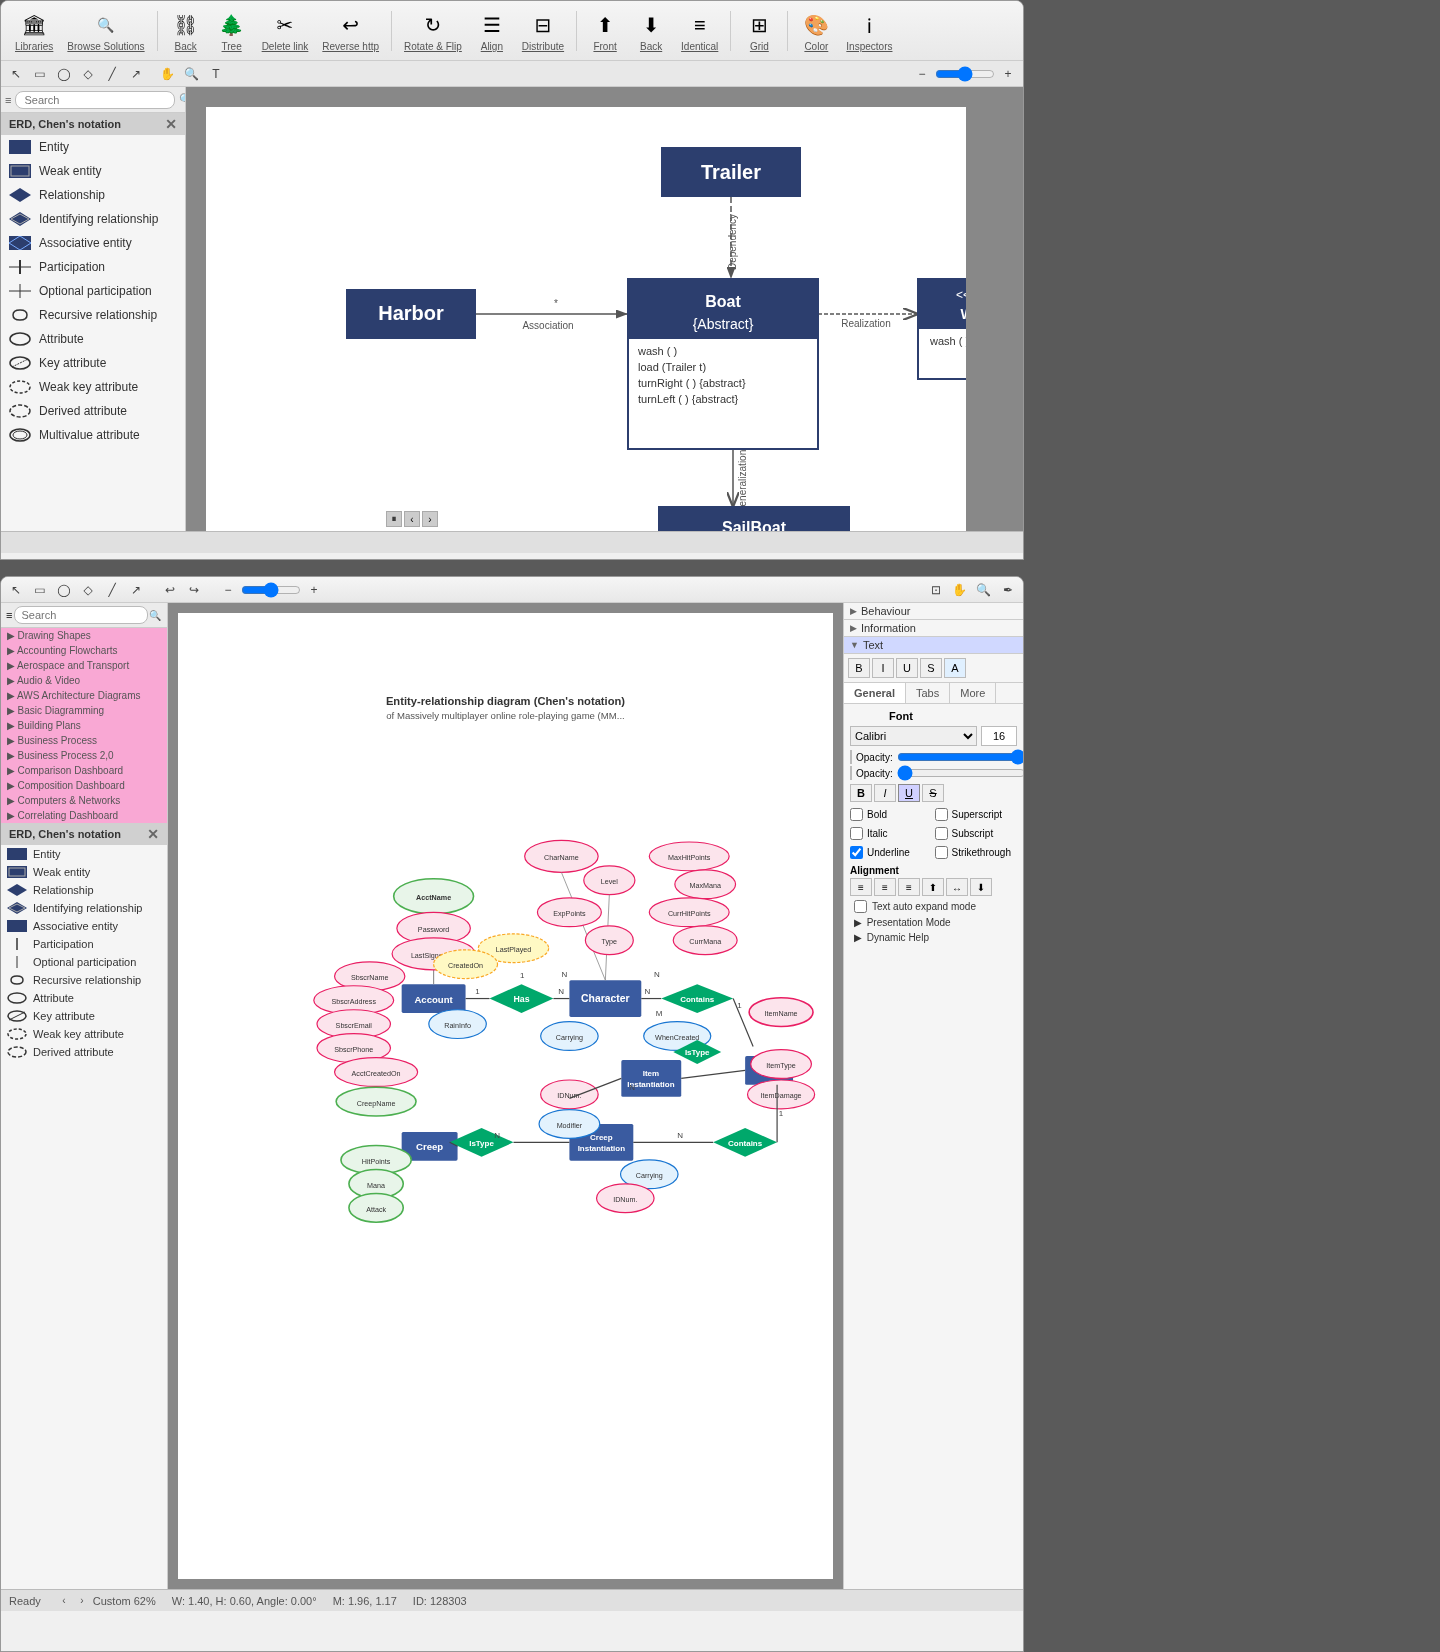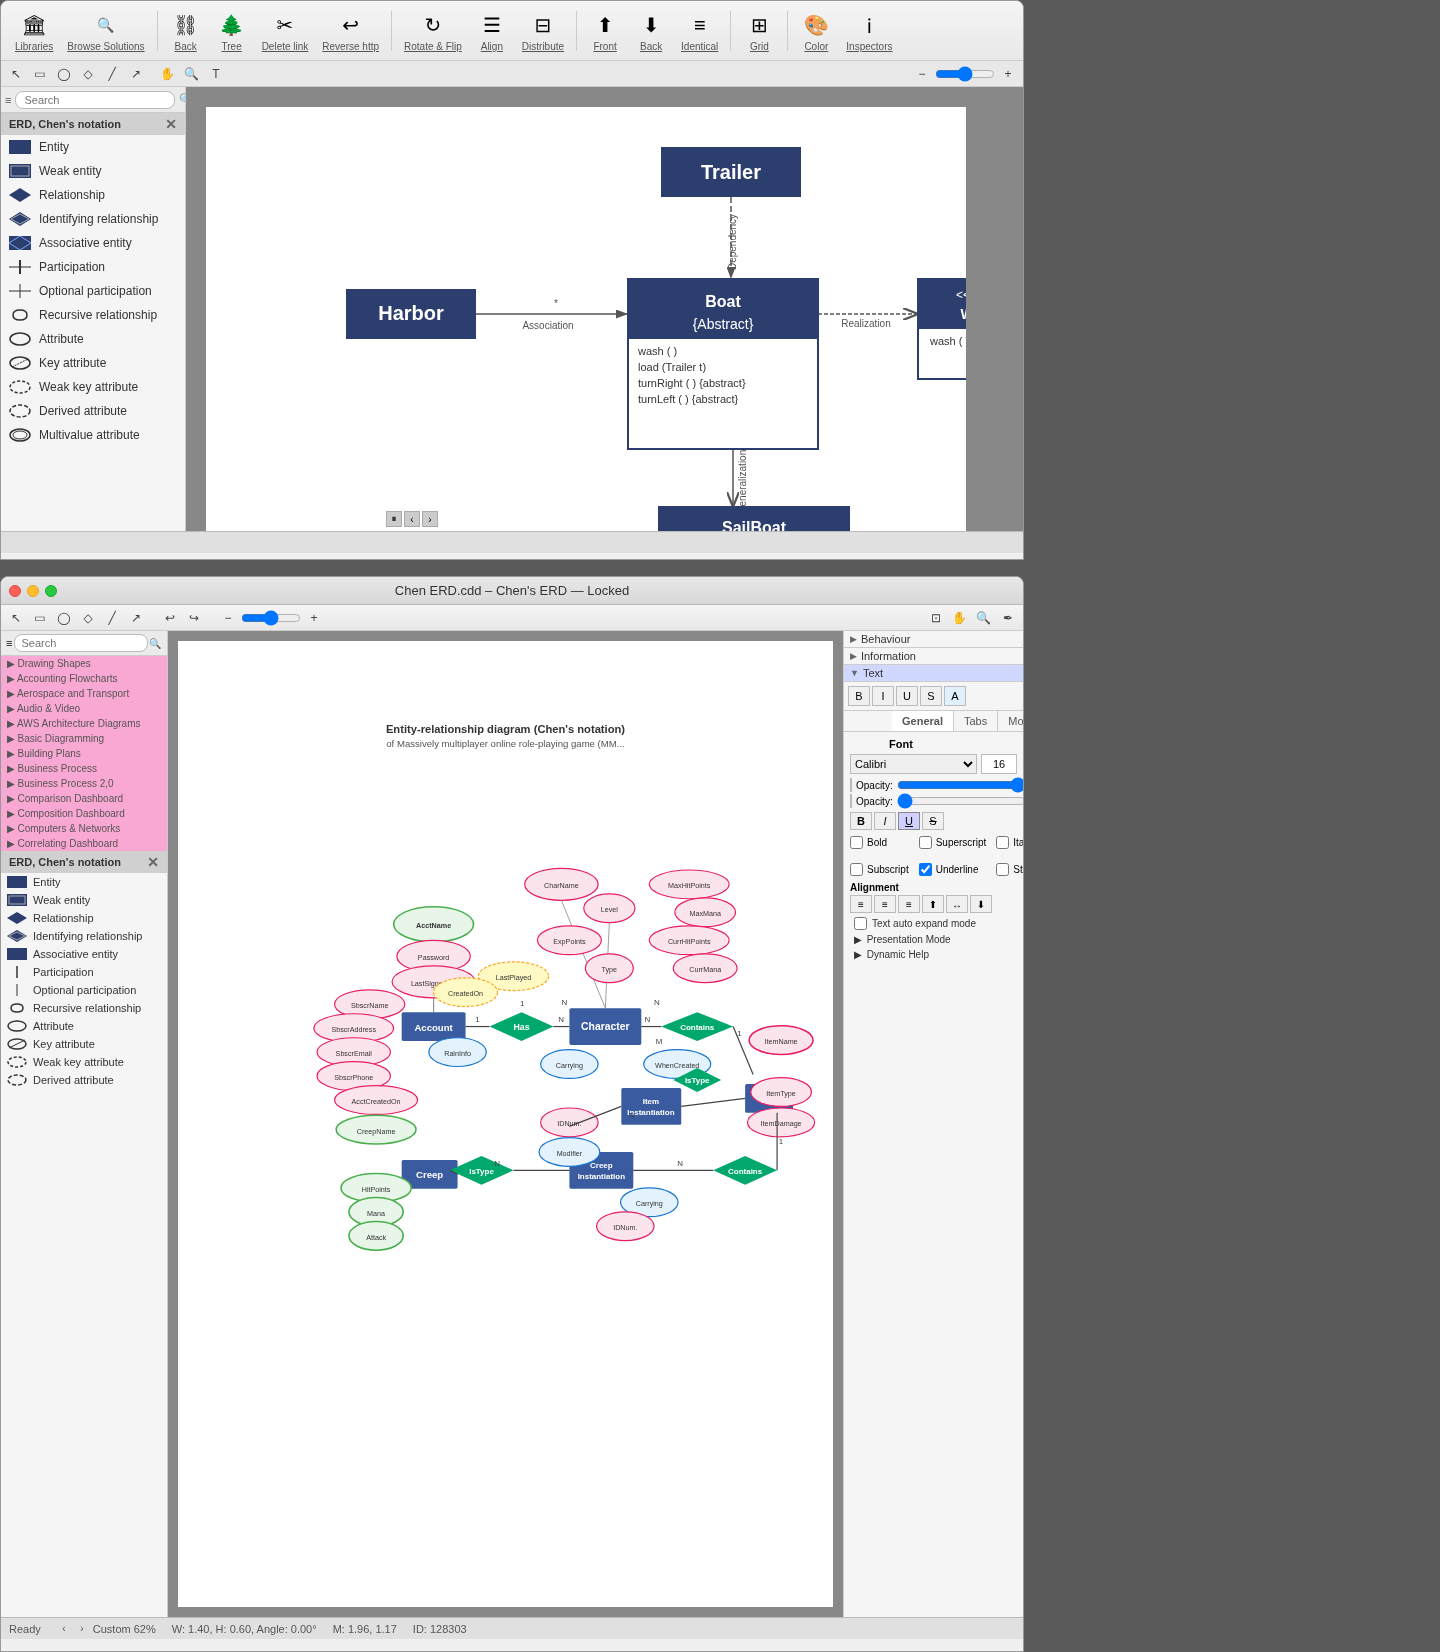--- a/index.html
+++ b/index.html
@@ -290,21 +290,20 @@
     .inspector-tab {
       padding: 4px 10px;
       font-size: 11px;
       cursor: pointer;
       color: #555;
       border-right: 1px solid #ccc;
     }
     .inspector-tab.active {
       background: white;
       font-weight: bold;
-      margin-left: 48px;
     }
     .inspector-content {
       padding: 6px;
     }
     .font-row {
       display: flex;
       align-items: center;
       gap: 4px;
       margin-bottom: 4px;
     }
@@ -713,28 +712,20 @@
 
   <div class="statusbar">
     
     
     
   </div>
 </div>
 
 <div class="window window-bottom">
 
-  <div class="titlebar">
-    <div class="traffic-lights">
-      <div class="tl tl-close"></div>
-      <div class="tl tl-min"></div>
-      <div class="tl tl-max"></div>
-    </div>
-    <span class="titlebar-title">Chen ERD.cdd – Chen's ERD — Locked</span>
-  </div>
 
   <div class="toolbar2-bottom">
     <div class="t2-btn">↖</div>
     <div class="t2-btn">▭</div>
     <div class="t2-btn">◯</div>
     <div class="t2-btn">◇</div>
     <div class="t2-btn">╱</div>
     <div class="t2-btn">↗</div>
     <span style="width:8px;"></span>
     <div class="t2-btn">↩</div>
@@ -1126,21 +1117,21 @@
               <i>I</i>
             </div>
           <div class="style-btn active">
               <u>U</u>
             </div>
           <div class="style-btn">
               <s>S</s>
             </div>
         </div>
 
-        <div style="display:grid;grid-template-columns:1fr 1fr 1fr;gap:10px;margin:4px 0;">
+        <div style="display:grid;grid-template-columns:1fr 1fr;gap:2px;margin:4px 0;">
           <label class="checkbox-row"><input type="checkbox" style=""> Bold</label>
           <label class="checkbox-row"><input type="checkbox" style=""> Superscript</label>
           <label class="checkbox-row"><input type="checkbox" style=""> Italic</label>
           <label class="checkbox-row"><input type="checkbox" style=""> Subscript</label>
           <label class="checkbox-row"><input type="checkbox" checked="" style=""> Underline</label>
           <label class="checkbox-row"><input type="checkbox" style=""> Strikethrough</label>
         </div>
 
         <div style="font-size:10px;font-weight:bold;margin:4px 0 2px;">Alignment</div>
         <div class="align-btns">

